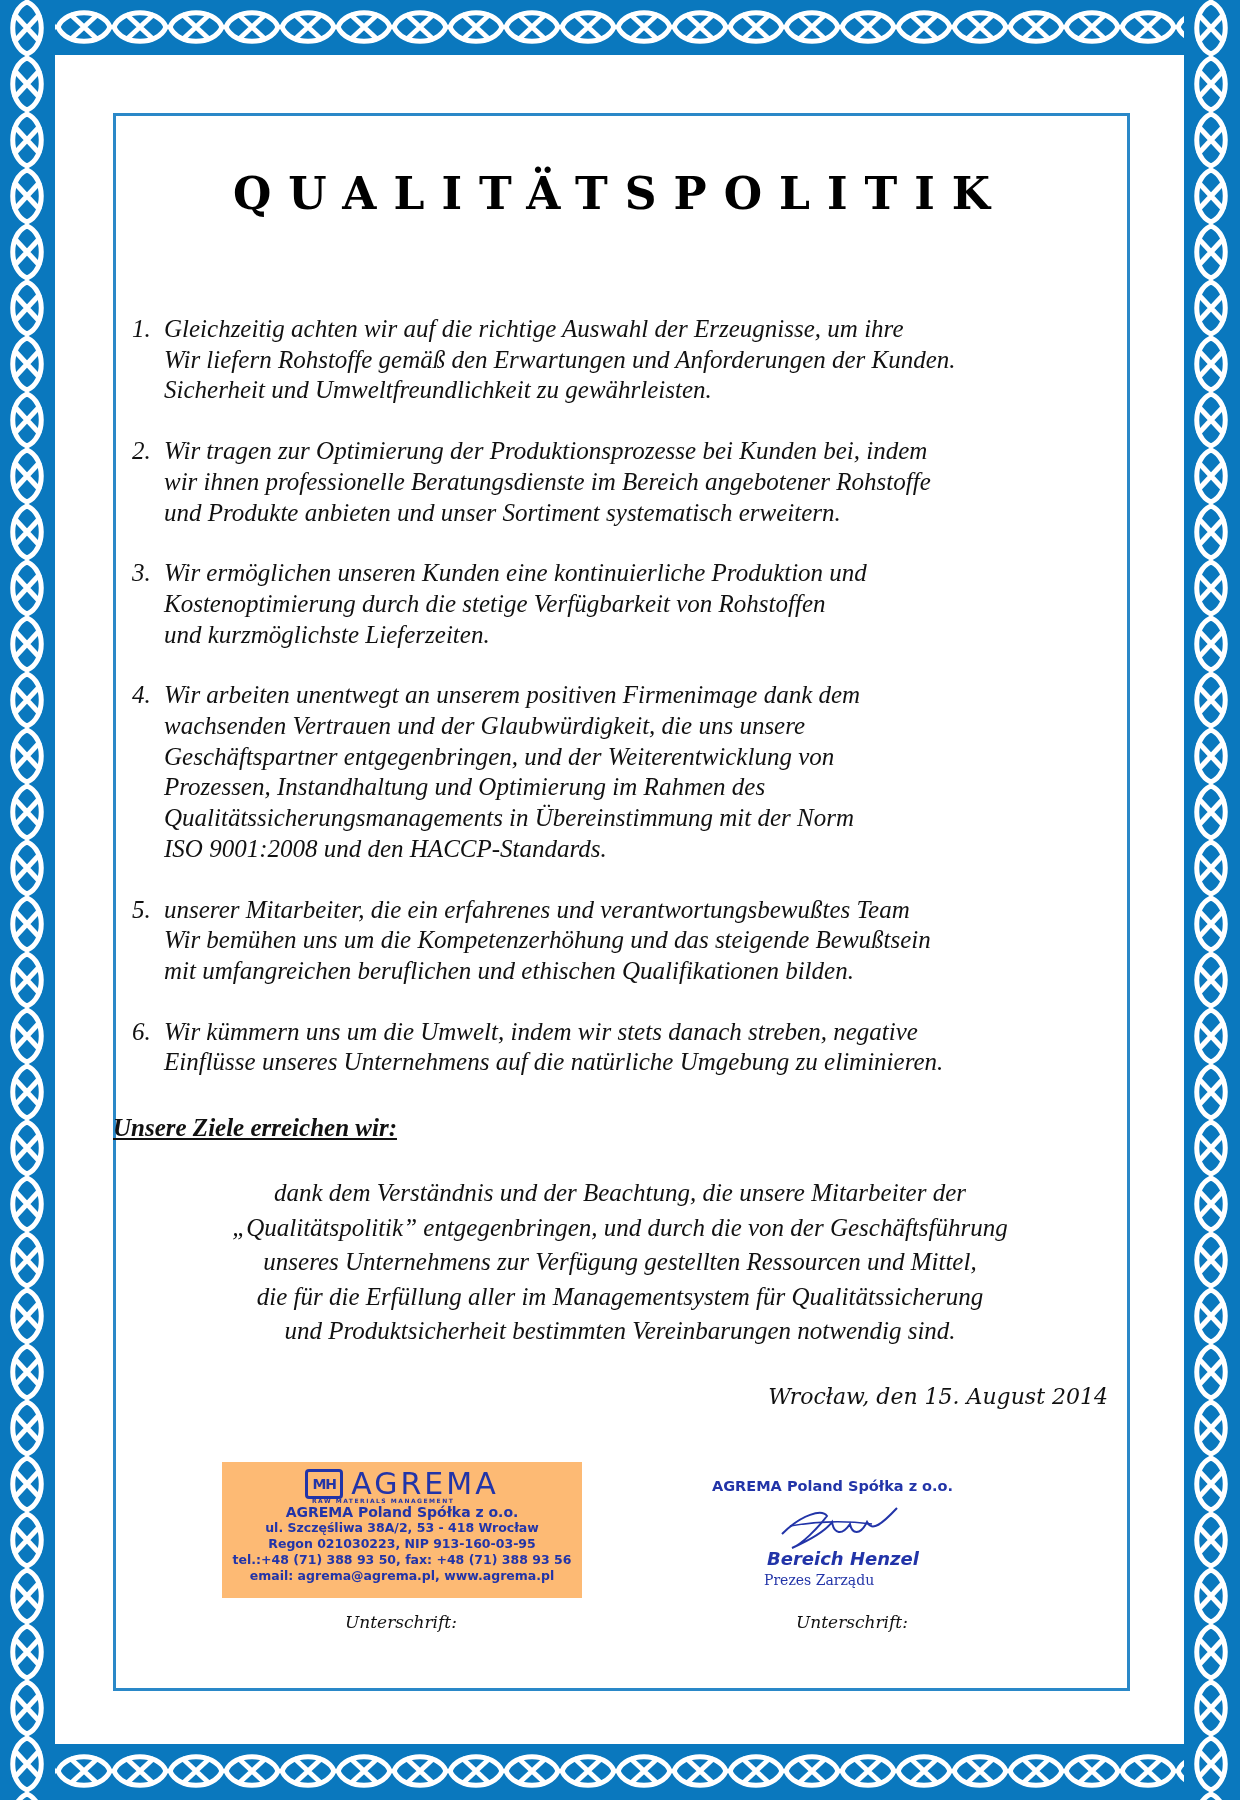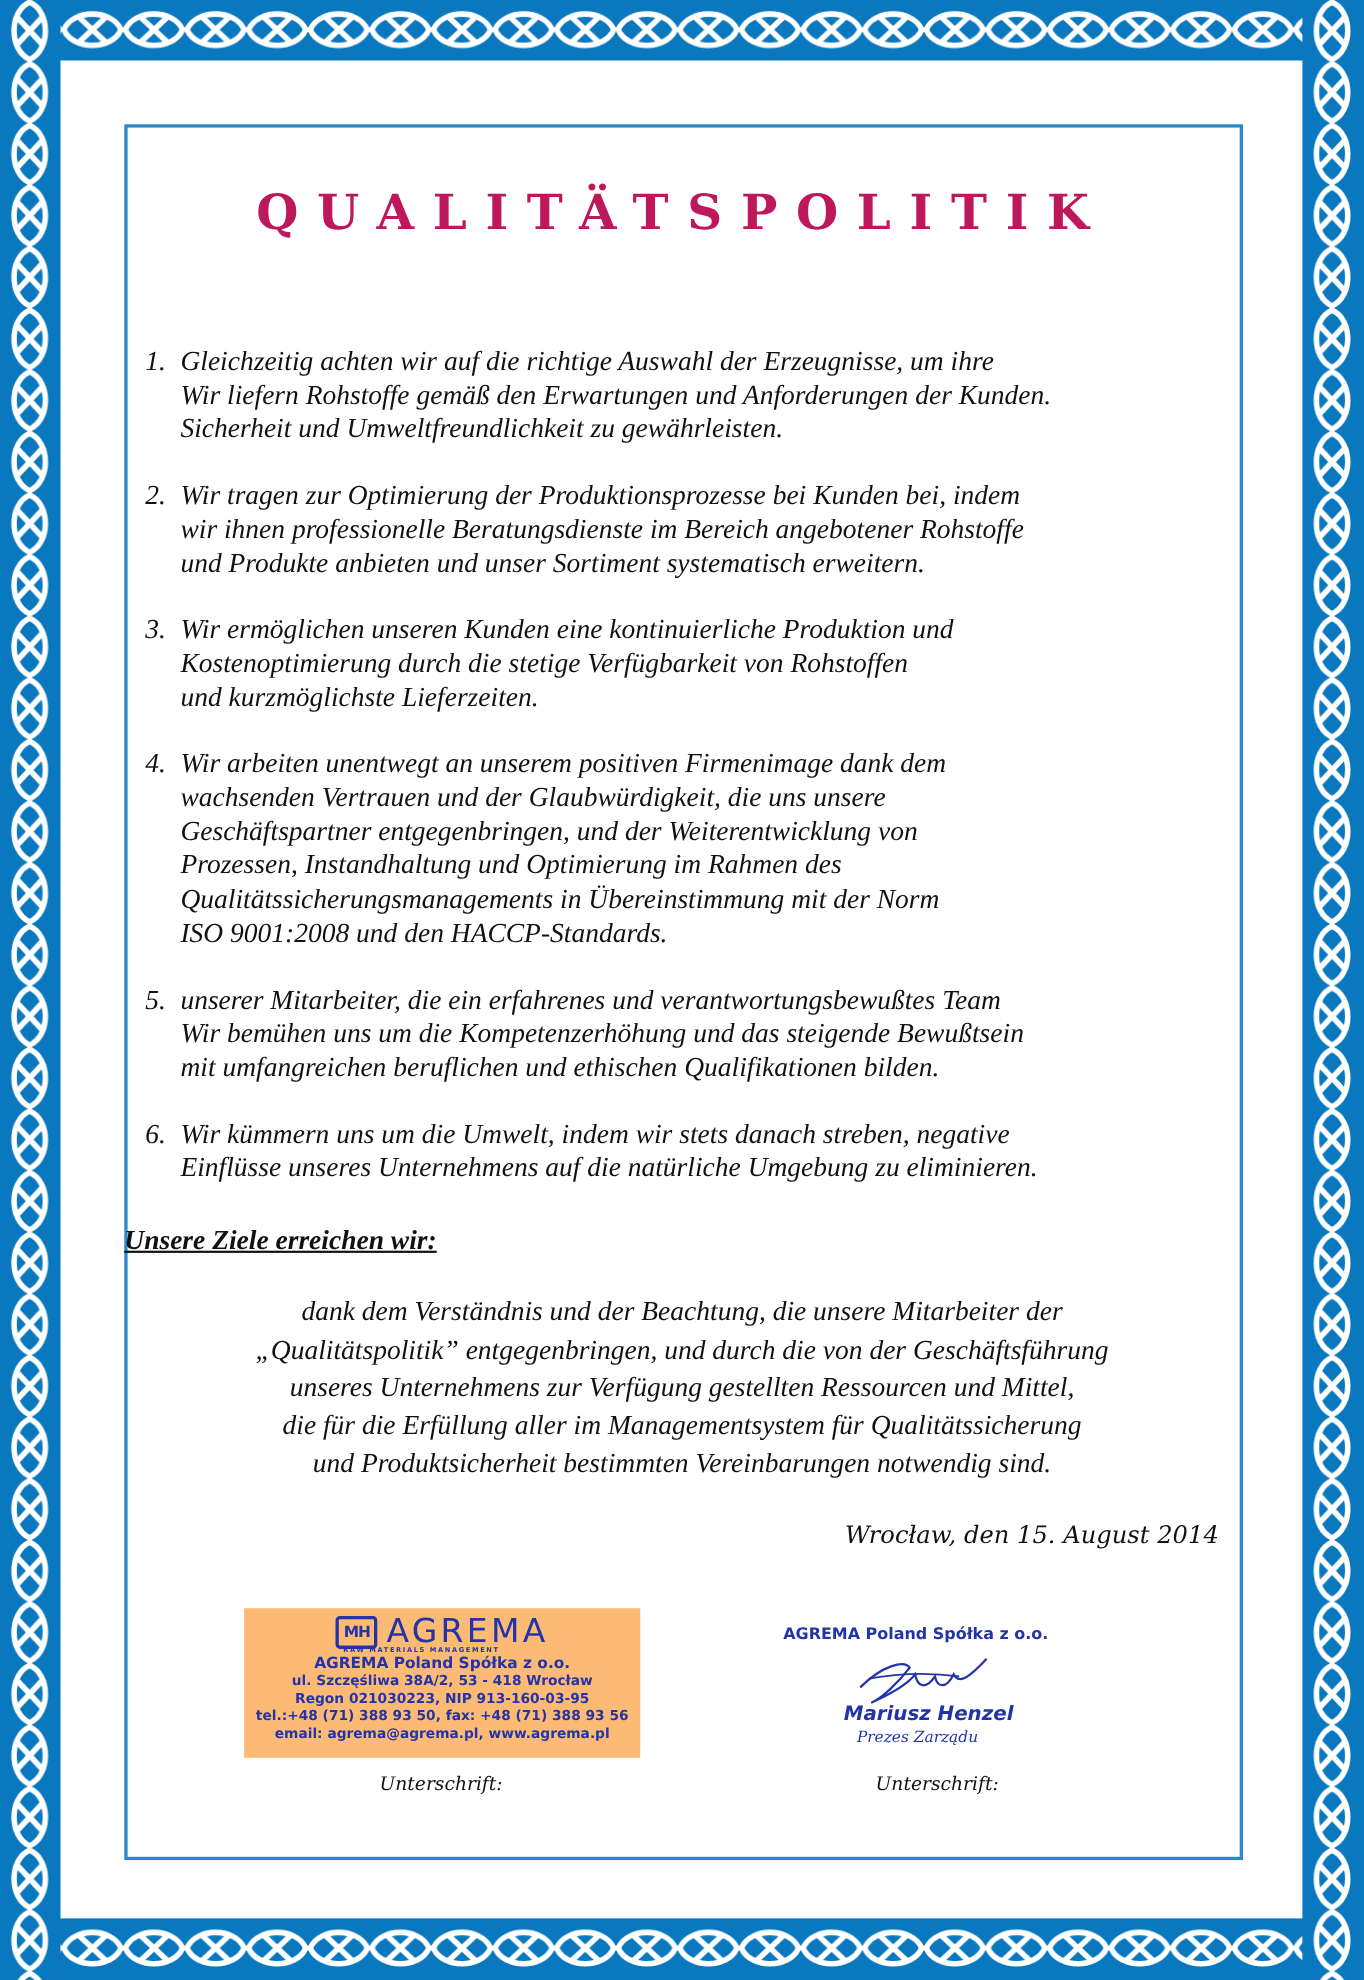--- a/index.html
+++ b/index.html
@@ -8,21 +8,21 @@
   .border-band { position:absolute; background:#0a78be; overflow:hidden; }
   .band-top { left:0; top:0; width:1240px; height:55px; }
   .band-bottom { left:0; top:1744px; width:1240px; height:56px; }
   .band-left { left:0; top:0; width:55px; height:1800px; }
   .band-right { left:1184px; top:0; width:56px; height:1800px; }
   .band-top svg, .band-bottom svg, .band-left svg, .band-right svg { display:block; }
   .inner-frame { position:absolute; left:113px; top:113px; width:1011px; height:1572px;
                  border:3px solid #2a88c8; box-sizing:content-box; }
   .title { position:absolute; left:113px; width:1014px; top:168px; text-align:center;
            font-family:"DejaVu Serif", serif; font-weight:bold; font-size:44px;
-           letter-spacing:17px; color:#be185d; }
+           letter-spacing:17px; color:#000000; }
   .items { position:absolute; left:132px; top:314px; width:980px; }
   .item { display:flex; font-family:"Liberation Serif", serif; font-style:italic;
           font-size:25px; line-height:30.7px; margin-bottom:30px; color:#111; }
   .item .num { width:32px; flex:none; font-style:italic; }
   .item .lines { flex:1; }
   .item .line { display:block; white-space:nowrap; }
   .heading { position:absolute; left:113px; width:1129px; top:1114px; text-align:left;
              font-family:"Liberation Serif", serif; font-style:italic; font-weight:bold;
              font-size:25px; text-decoration:underline; }
   .para { position:absolute; left:113px; width:1014px; top:1176px; text-align:center;
@@ -37,21 +37,21 @@
                      display:flex; align-items:center; justify-content:center; font-size:14px; letter-spacing:-1px; }
   .stamp .brand { font-size:30px; letter-spacing:3px; font-weight:normal; }
   .stamp .tagline { font-size:6px; letter-spacing:1.5px; margin-top:-4px; margin-left:90px; text-align:left; }
   .stamp .sl { font-size:12.5px; line-height:16px; white-space:nowrap; }
   .stamp .sl.big { font-size:14px; }
   .sign { position:absolute; left:712px; top:1478px; width:290px; height:120px; color:#2234a8; text-align:center; }
   .sign .company { font-family:"DejaVu Sans", sans-serif; font-weight:bold; font-size:14.5px; text-align:left; }
   .sign .scribble { position:absolute; left:60px; top:26px; }
   .sign .name { position:absolute; left:55px; top:70px; font-family:"DejaVu Sans", sans-serif; font-weight:bold;
                 font-style:italic; font-size:18px; }
-  .sign .role { position:absolute; left:67px; top:94px; font-family:"DejaVu Serif", serif; font-style:italic; font-size:14px; }
+  .sign .role { position:absolute; left:52px; top:94px; font-family:"DejaVu Serif", serif; font-size:14px; }
   .caption { position:absolute; top:1612px; font-family:"DejaVu Serif", serif; font-style:italic; font-size:17px; }
   .cap-left { left:345px; }
   .cap-right { left:796px; }
 </style>
 </head>
 <body>
 
 <div class="border-band band-top">
   <svg width="1240" height="55">
     <defs>
@@ -166,18 +166,18 @@
   <div class="sl">tel.:+48 (71) 388 93 50, fax: +48 (71) 388 93 56</div>
   <div class="sl">email: agrema@agrema.pl, www.agrema.pl</div>
 </div>
 
 <div class="sign">
   <div class="company">AGREMA Poland Spółka z o.o.</div>
   <svg class="scribble" width="130" height="48">
     <path d="M10 30 C30 10, 50 5, 55 12 C45 25, 30 40, 20 44 C40 35, 55 25, 60 18 C62 30, 70 32, 78 20 C80 30, 88 32, 95 18 C100 28, 110 20, 125 4" fill="none" stroke="#2234a8" stroke-width="2"></path>
     <path d="M18 22 C40 18, 70 16, 100 20" fill="none" stroke="#2234a8" stroke-width="1.5"></path>
   </svg>
-  <div class="name">Mariusz Henzel</div>
+  <div class="name">Bereich Henzel</div>
   <div class="role">Prezes Zarządu</div>
 </div>
 
 <div class="caption cap-left">Unterschrift:</div>
 <div class="caption cap-right">Unterschrift:</div>
 
 </body></html>

